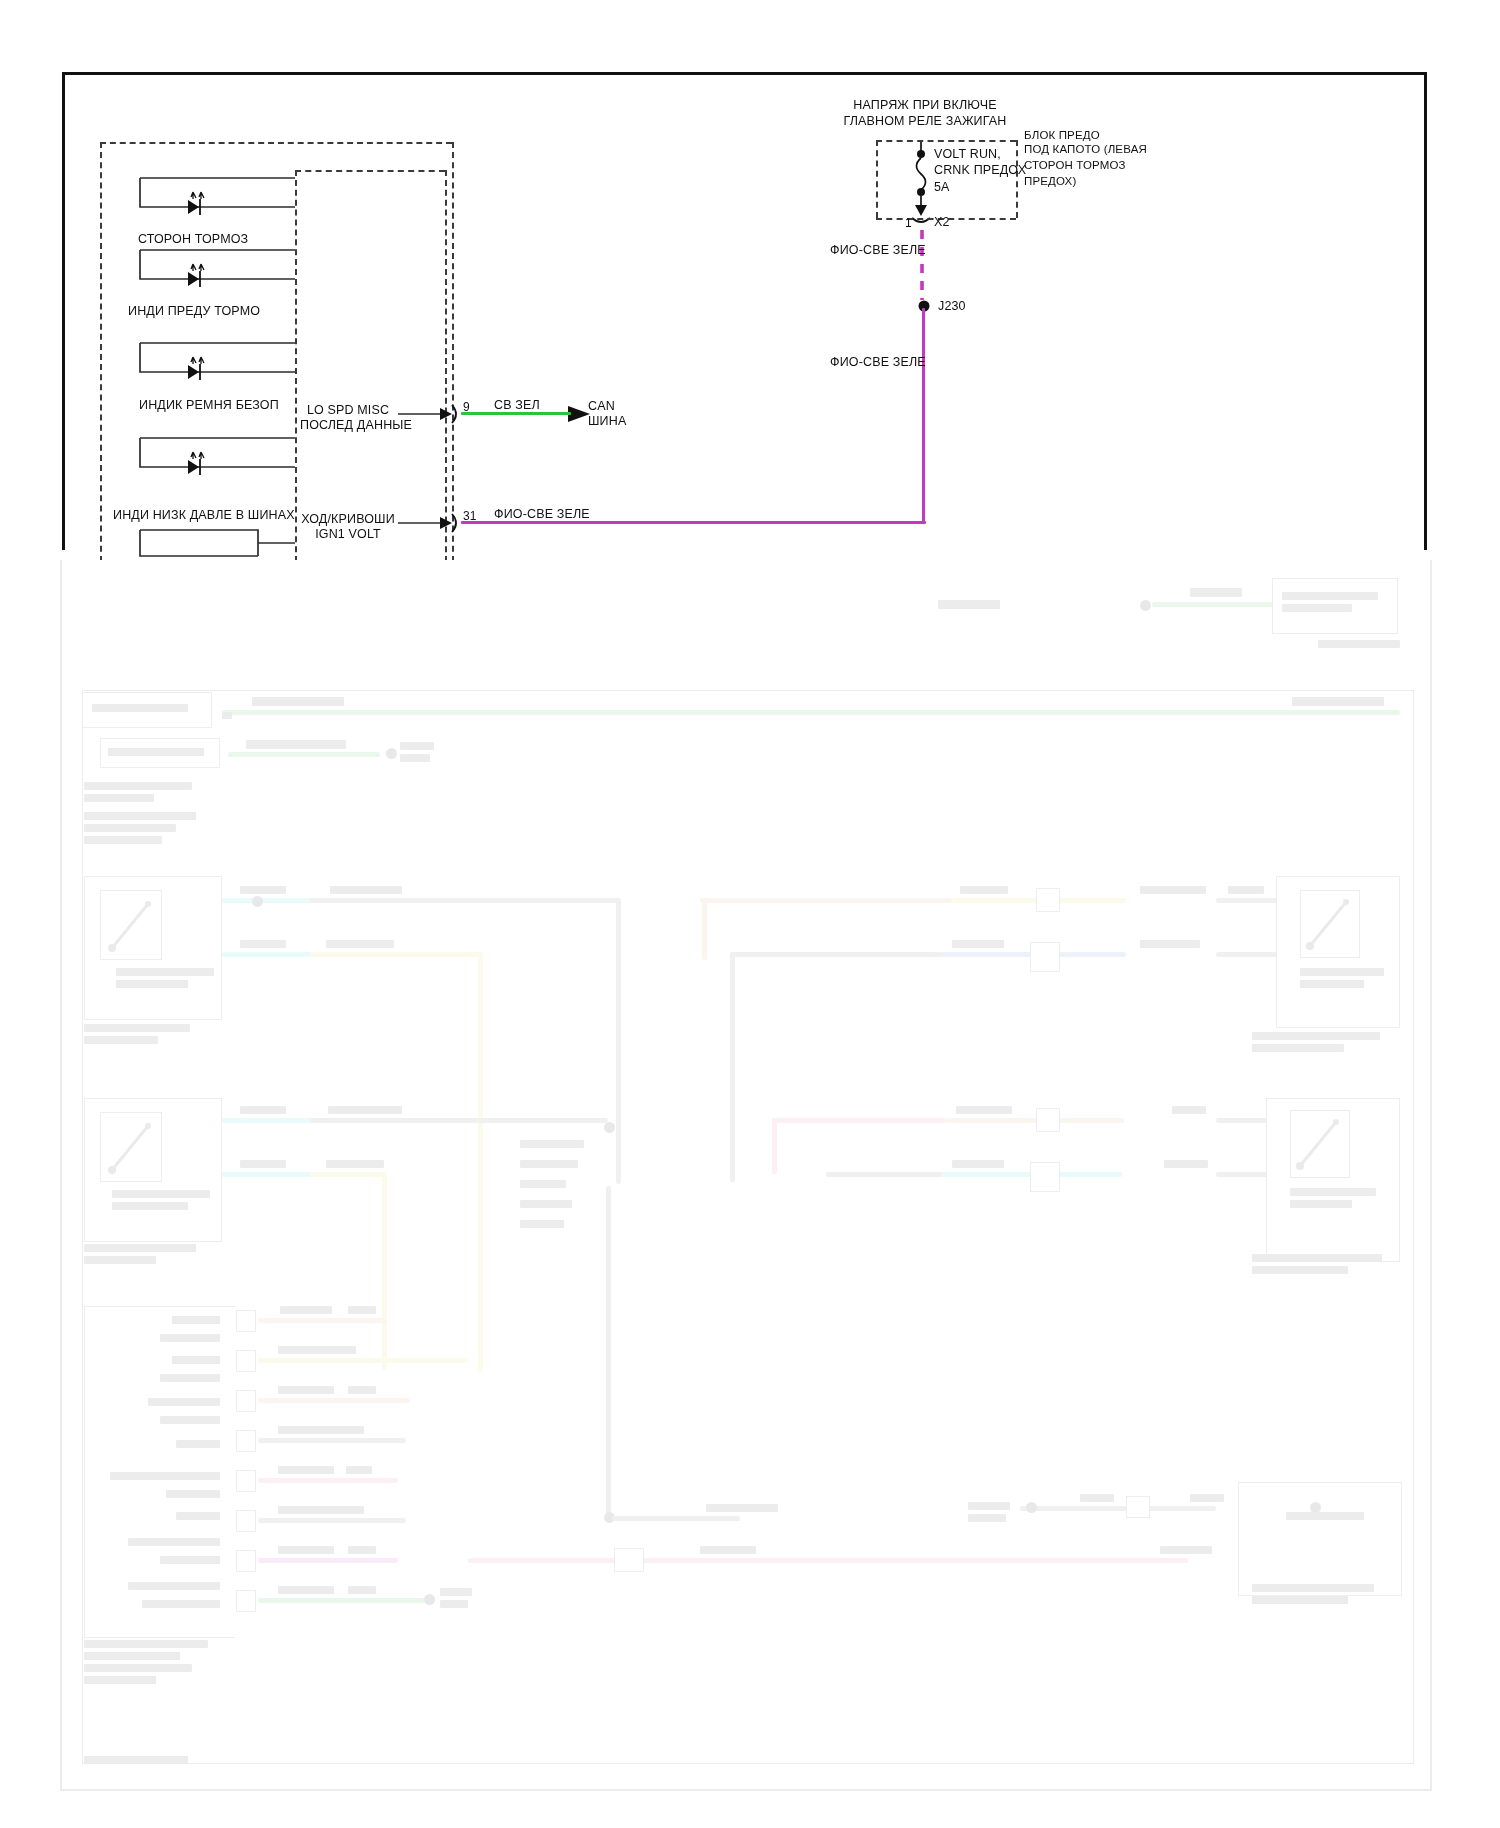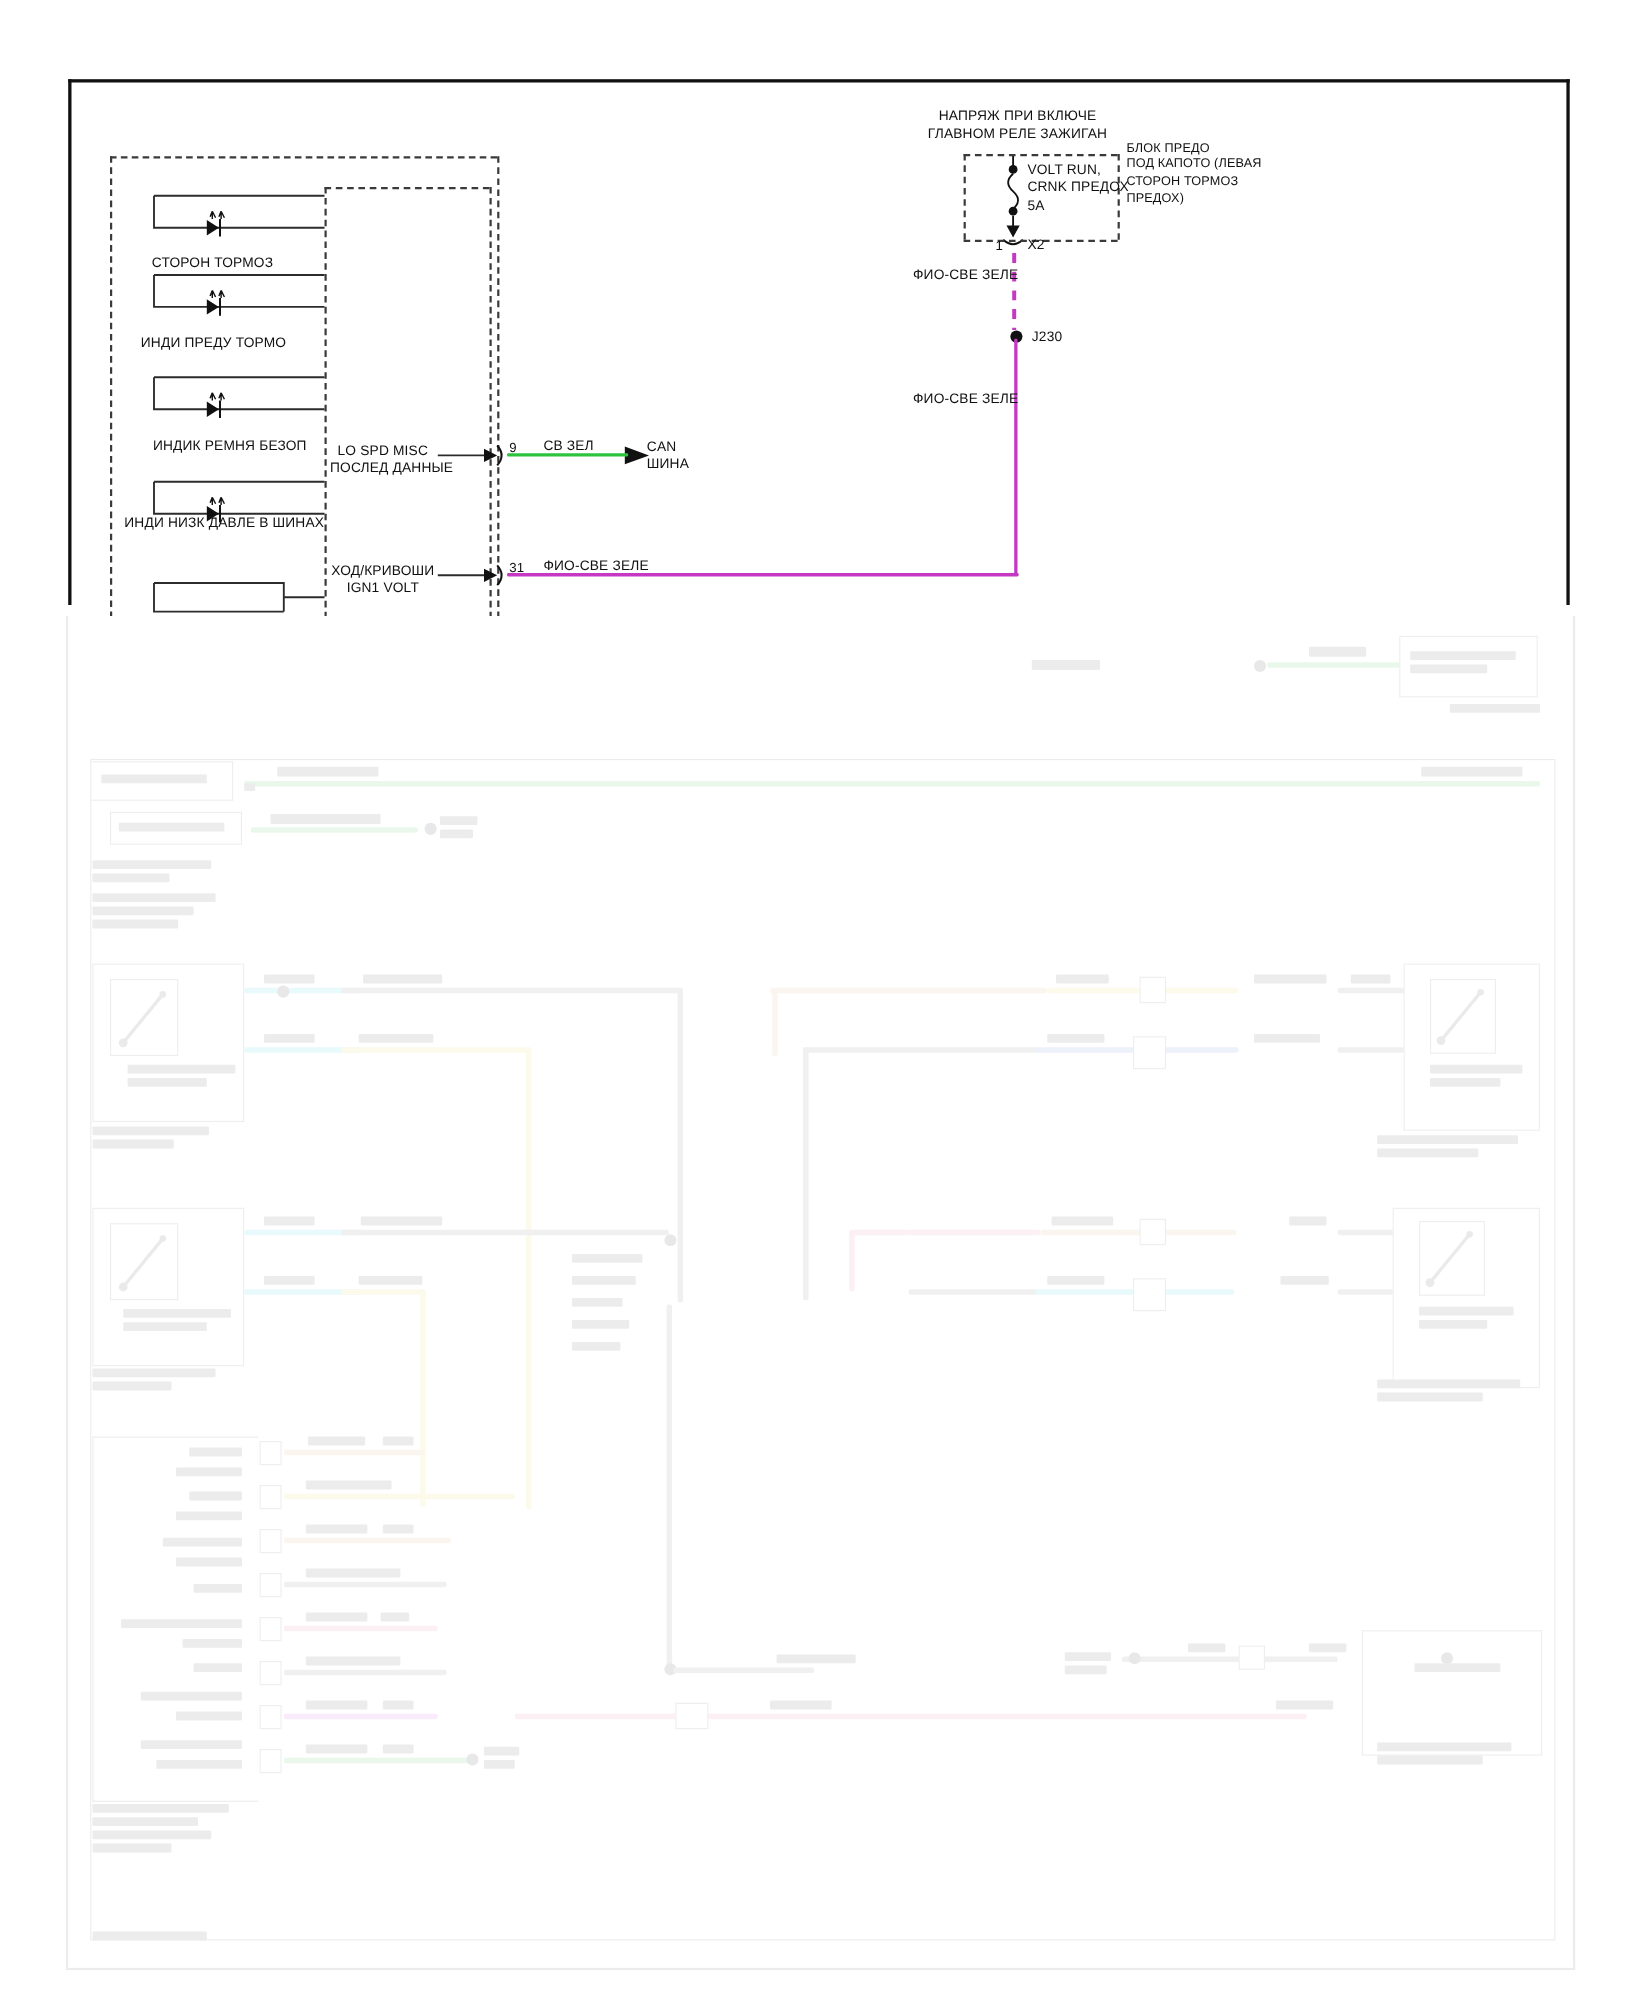--- a/index.html
+++ b/index.html
@@ -342,21 +342,21 @@
     </svg>
 
     <div class="dash-v" style="left:876px;top:140px;height:78px;"></div>
     <div class="dash-h" style="left:876px;top:140px;width:140px;"></div>
     <div class="dash-h" style="left:876px;top:218px;width:140px;"></div>
     <div class="dash-v" style="left:1016px;top:140px;height:78px;"></div>
 
     <div class="lbl" style="left:138px;top:232px;">СТОРОН ТОРМОЗ</div>
     <div class="lbl" style="left:128px;top:304px;">ИНДИ ПРЕДУ ТОРМО</div>
     <div class="lbl" style="left:128px;top:398px;margin-left:11px;">ИНДИК РЕМНЯ БЕЗОП</div>
-    <div class="lbl" style="left:113px;top:468px;">ИНДИ НИЗК ДАВЛЕ В ШИНАХ</div>
+    <div class="lbl" style="left:113px;top:508px;">ИНДИ НИЗК ДАВЛЕ В ШИНАХ</div>
 
     <div class="lbl c" style="left:300px;top:403px;width:96px;">LO SPD MISC</div>
     <div class="lbl c" style="left:300px;top:418px;width:96px;">ПОСЛЕД ДАННЫЕ</div>
     <div class="lbl c" style="left:300px;top:512px;width:96px;">ХОД/КРИВОШИ</div>
     <div class="lbl c" style="left:300px;top:527px;width:96px;">IGN1 VOLT</div>
 
     <div class="lbl pin" style="left:463px;top:400px;">9</div>
     <div class="wire" style="left:461px;top:412px;width:110px;background:#2ec33c;"></div>
     <div class="lbl" style="left:494px;top:398px;">СВ ЗЕЛ</div>
     <div class="lbl" style="left:588px;top:399px;">CAN</div>

